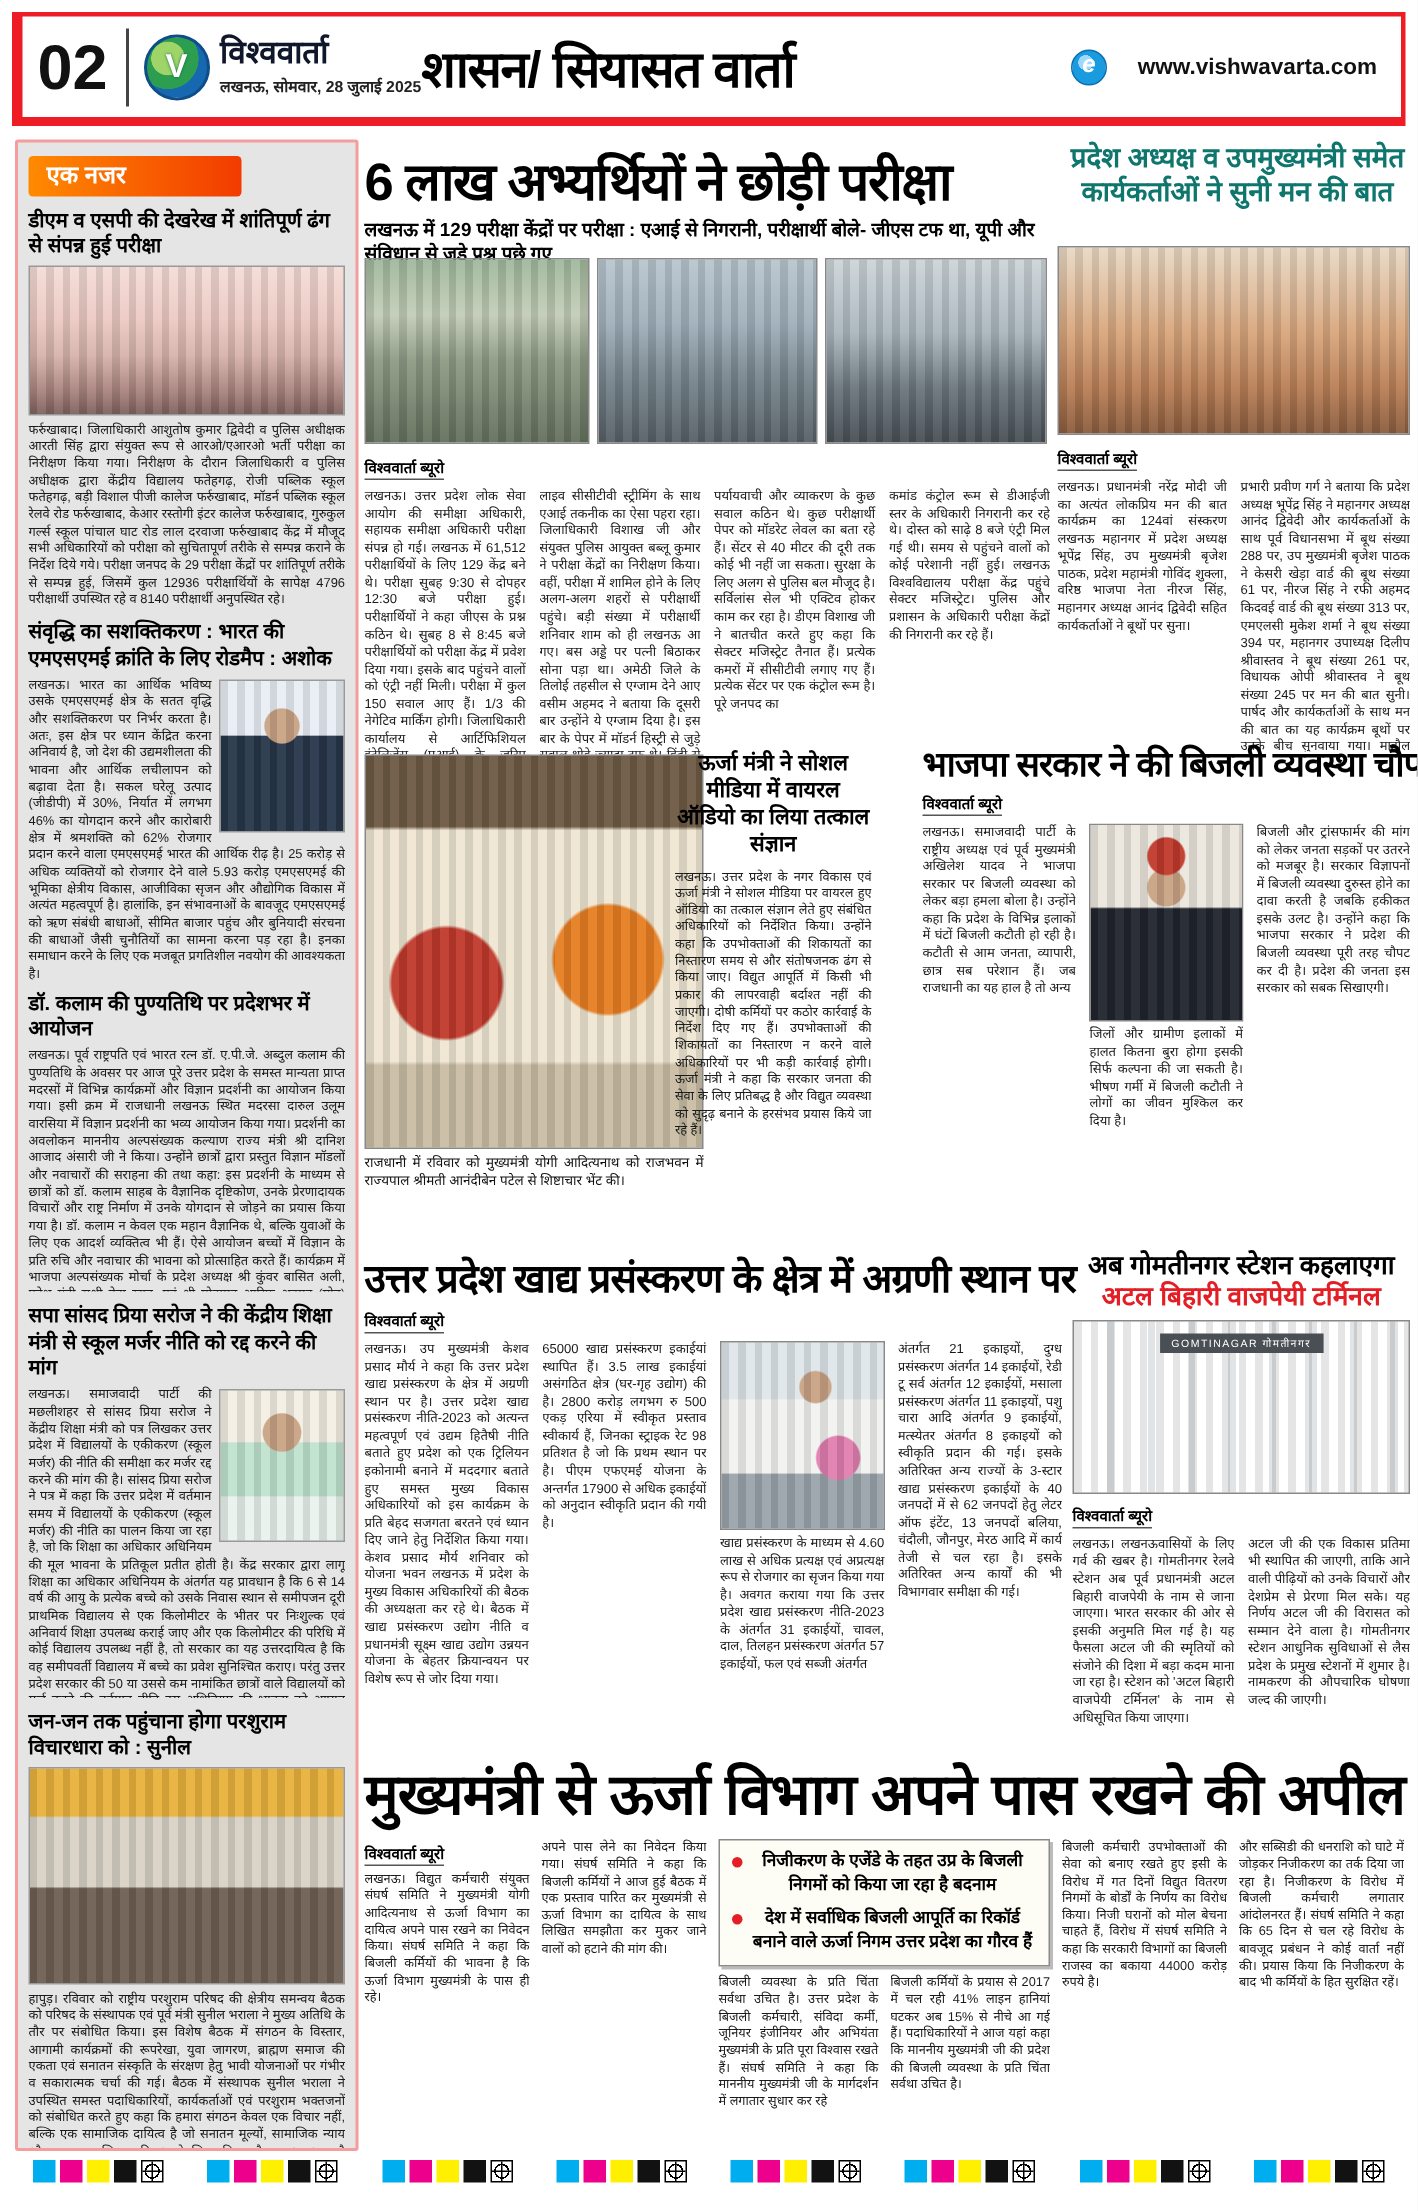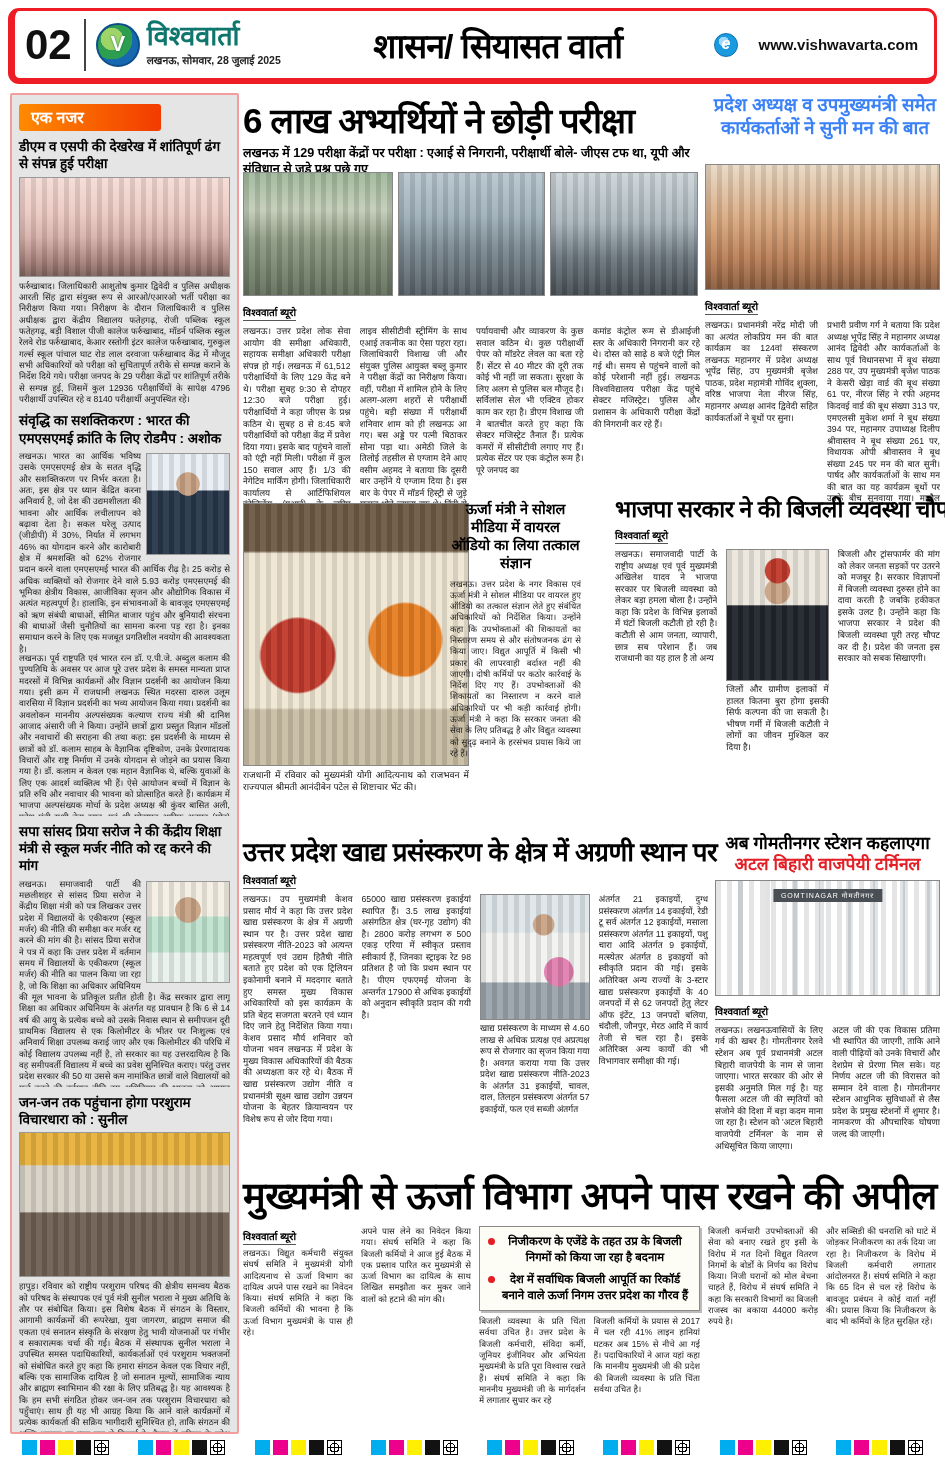--- a/index.html
+++ b/index.html
@@ -3,33 +3,33 @@
 <meta charset="utf-8">
 <style>
   * { margin:0; padding:0; box-sizing:border-box; }
   html,body { background:#f5f5f5; }
   body { font-family:"Liberation Sans","DejaVu Sans",sans-serif; }
   #page { position:relative; width:945px; height:1474px; background:#ffffff; margin:0 auto; overflow:hidden; }
 
   
   #header { position:absolute; left:8px; top:8px; width:929px; height:76px;
             border:3px solid #ee1c25; border-left-width:7px; border-bottom-width:6px;
-            border-radius:11px; display:flex; align-items:center; background:#fff; }
+            border-radius:0; display:flex; align-items:center; background:#fff; }
   .pagenum { font-size:42px; font-weight:bold; color:#111; padding:0 12px 0 10px; line-height:1; }
   .hdr-div { width:2px; height:52px; background:#444; margin-right:10px; }
   .logo-wrap { display:flex; align-items:center; gap:7px; }
   .logo-globe { width:44px; height:44px; border-radius:50%;
     background: radial-gradient(circle at 35% 35%, #9fd468 0 30%, #2d9e4f 31% 55%, #1668b0 56% 100%);
     border:2px solid #0d4e8a; position:relative; }
   .logo-globe span { position:absolute; left:50%; top:50%; transform:translate(-50%,-52%);
     color:#fff; font-weight:900; font-size:22px; text-shadow:0 0 2px #064; }
   .masthead-stack { display:flex; flex-direction:column; }
-  .masthead { font-size:27px; font-weight:900; color:#0f766e; line-height:1.05; }
+  .masthead { font-size:21px; font-weight:900; color:#0f172a; line-height:1.05; }
   .dateline { font-size:10.5px; font-weight:bold; color:#222; margin-top:2px; }
-  .section-title { flex:1; text-align:center; font-size:34px; font-weight:900; color:#000; letter-spacing:-1px; }
+  .section-title { flex:1; font-size:34px; font-weight:900; color:#000; letter-spacing:-1px; }
   .site-wrap { display:flex; align-items:center; gap:20px; padding-right:16px; }
   .e-icon { width:24px; height:24px; border-radius:50%;
     background: radial-gradient(circle at 40% 35%, #9fd8ff 0 25%, #1a9be0 26% 100%);
     border:1px solid #0c6fb0; position:relative; }
   .e-icon::after { content:"e"; position:absolute; left:6px; top:1px; color:#fff; font-weight:bold; font-size:16px; font-style:italic; }
   .site-url { font-size:15px; font-weight:bold; color:#111; }
 
   
   #sidebar { position:absolute; left:10px; top:93px; width:229px; height:1341px;
              border:2px solid #f59c9c; border-radius:2px; padding:7px 7px 4px 7px; overflow:hidden; background:#e5e5e5; }
@@ -70,21 +70,21 @@
       repeating-linear-gradient(90deg, #ffffff 0 22px, #dfe3e6 22px 27px),
       linear-gradient(180deg,#eef1f3 0 100%); }
   .station-sign { position:absolute; left:50%; top:8px; transform:translateX(-50%);
       background:#4a4f55; color:#fff; font-size:7px; letter-spacing:1px; padding:2px 8px; white-space:nowrap; z-index:2; }
 
   
   .abs { position:absolute; }
   .lead-head { left:243px; top:96px; width:470px; font-size:35px; font-weight:900; color:#000;
                letter-spacing:-1px; white-space:nowrap; }
   .lead-sub { left:243px; top:146px; width:468px; font-size:12.6px; font-weight:700; color:#000; line-height:1.25; }
-  .mkb-head { left:710px; top:94px; width:230px; font-size:18.5px; font-weight:800; text-align:center; line-height:1.22; color:#3b82f6; }
+  .mkb-head { left:710px; top:94px; width:230px; font-size:18.5px; font-weight:800; text-align:center; line-height:1.22; color:#0f766e; }
 
   .byline { font-size:10px; font-weight:bold; color:#000; border-bottom:1px solid #555; display:inline-block; padding-bottom:1px; margin-bottom:3px; }
   .news-txt { font-size:8.7px; color:#1a1a1a; text-align:justify; line-height:1.33; overflow:hidden; }
   .colset { display:flex; gap:9px; }
   .colset > div { flex:1; overflow:hidden; }
   .caption { font-size:9px; font-weight:normal; color:#111; line-height:1.3; text-align:justify; }
 
   .sec-head-md { font-size:14.5px; font-weight:800; text-align:center; line-height:1.25; color:#000; }
   .sec-head-lg { font-size:23px; font-weight:900; color:#000; letter-spacing:-0.5px; white-space:nowrap; }
   .sec-head-xl { font-size:26px; font-weight:900; color:#000; letter-spacing:-0.5px; white-space:nowrap; }
@@ -142,20 +142,21 @@
 
     <div>
       <div class="sb-head">संवृद्धि का सशक्तिकरण : भारत की एमएसएमई क्रांति के लिए रोडमैप : अशोक</div>
       <div class="sb-body" style="max-height:202px;">
         <div class="ph ph-ashok float-portrait"></div>
         <span>लखनऊ। भारत का आर्थिक भविष्य उसके एमएसएमई क्षेत्र के सतत वृद्धि और सशक्तिकरण पर निर्भर करता है। अतः, इस क्षेत्र पर ध्यान केंद्रित करना अनिवार्य है, जो देश की उद्यमशीलता की भावना और आर्थिक लचीलापन को बढ़ावा देता है। सकल घरेलू उत्पाद (जीडीपी) में 30%, निर्यात में लगभग 46% का योगदान करने और कारोबारी क्षेत्र में श्रमशक्ति को 62% रोजगार प्रदान करने वाला एमएसएमई भारत की आर्थिक रीढ़ है। 25 करोड़ से अधिक व्यक्तियों को रोजगार देने वाले 5.93 करोड़ एमएसएमई की भूमिका क्षेत्रीय विकास, आजीविका सृजन और औद्योगिक विकास में अत्यंत महत्वपूर्ण है। हालांकि, इन संभावनाओं के बावजूद एमएसएमई को ऋण संबंधी बाधाओं, सीमित बाजार पहुंच और बुनियादी संरचना की बाधाओं जैसी चुनौतियों का सामना करना पड़ रहा है। इनका समाधान करने के लिए एक मजबूत प्रगतिशील नवयोग की आवश्यकता है।</span>
       </div>
     </div>
 
     <div>
+      <div class="sb-head">डॉ. कलाम की पुण्यतिथि पर प्रदेशभर में आयोजन</div>
       <div class="sb-body" style="max-height:163px;">लखनऊ। पूर्व राष्ट्रपति एवं भारत रत्न डॉ. ए.पी.जे. अब्दुल कलाम की पुण्यतिथि के अवसर पर आज पूरे उत्तर प्रदेश के समस्त मान्यता प्राप्त मदरसों में विभिन्न कार्यक्रमों और विज्ञान प्रदर्शनी का आयोजन किया गया। इसी क्रम में राजधानी लखनऊ स्थित मदरसा दारुल उलूम वारसिया में विज्ञान प्रदर्शनी का भव्य आयोजन किया गया। प्रदर्शनी का अवलोकन माननीय अल्पसंख्यक कल्याण राज्य मंत्री श्री दानिश आजाद अंसारी जी ने किया। उन्होंने छात्रों द्वारा प्रस्तुत विज्ञान मॉडलों और नवाचारों की सराहना की तथा कहा: इस प्रदर्शनी के माध्यम से छात्रों को डॉ. कलाम साहब के वैज्ञानिक दृष्टिकोण, उनके प्रेरणादायक विचारों और राष्ट्र निर्माण में उनके योगदान से जोड़ने का प्रयास किया गया है। डॉ. कलाम न केवल एक महान वैज्ञानिक थे, बल्कि युवाओं के लिए एक आदर्श व्यक्तित्व भी हैं। ऐसे आयोजन बच्चों में विज्ञान के प्रति रुचि और नवाचार की भावना को प्रोत्साहित करते हैं। कार्यक्रम में भाजपा अल्पसंख्यक मोर्चा के प्रदेश अध्यक्ष श्री कुंवर बासित अली, प्रदेश मंत्री सुश्री नेदा खान, एवं श्री मोहम्मद आरिफ अहमद (मोनू) सहित अन्य गणमान्य अतिथि उपस्थित रहे।</div>
     </div>
 
     <div>
       <div class="sb-head">सपा सांसद प्रिया सरोज ने की केंद्रीय शिक्षा मंत्री से स्कूल मर्जर नीति को रद्द करने की मांग</div>
       <div class="sb-body" style="max-height:208px;">
         <div class="ph ph-priya float-portrait"></div>
         <span>लखनऊ। समाजवादी पार्टी की मछलीशहर से सांसद प्रिया सरोज ने केंद्रीय शिक्षा मंत्री को पत्र लिखकर उत्तर प्रदेश में विद्यालयों के एकीकरण (स्कूल मर्जर) की नीति की समीक्षा कर मर्जर रद्द करने की मांग की है। सांसद प्रिया सरोज ने पत्र में कहा कि उत्तर प्रदेश में वर्तमान समय में विद्यालयों के एकीकरण (स्कूल मर्जर) की नीति का पालन किया जा रहा है, जो कि शिक्षा का अधिकार अधिनियम की मूल भावना के प्रतिकूल प्रतीत होती है। केंद्र सरकार द्वारा लागू शिक्षा का अधिकार अधिनियम के अंतर्गत यह प्रावधान है कि 6 से 14 वर्ष की आयु के प्रत्येक बच्चे को उसके निवास स्थान से समीपजन दूरी प्राथमिक विद्यालय से एक किलोमीटर के भीतर पर निःशुल्क एवं अनिवार्य शिक्षा उपलब्ध कराई जाए और एक किलोमीटर की परिधि में कोई विद्यालय उपलब्ध नहीं है, तो सरकार का यह उत्तरदायित्व है कि वह समीपवर्ती विद्यालय में बच्चे का प्रवेश सुनिश्चित कराए। परंतु उत्तर प्रदेश सरकार की 50 या उससे कम नामांकित छात्रों वाले विद्यालयों को मर्ज करने की वर्तमान नीति इस अधिनियम की भावना को आघात पहुंचा रही है। इसके चलते वे विद्यालय, जो बच्चों के घर के समीप स्थित थे, अब बंद या एकीकृत कर दिए गए हैं, जिससे बच्चों को काफी दूरस्थ विद्यालयों में जाना पड़ रहा है। इससे अनेक बच्चों के लिए विद्यालय तक पहुंच बाधित हो रही है, जिससे राज्य में ड्रॉपआउट दर में वृद्धि देखी जा रही है। यह स्थिति अत्यंत गंभीर एवं चिंताजनक है। इसके साथ ही उत्तर प्रदेश के 2.5 लाख शिक्षक और स्कूल स्टाफ की नौकरी को भी खतरा है।</span>
       </div>
     </div>

